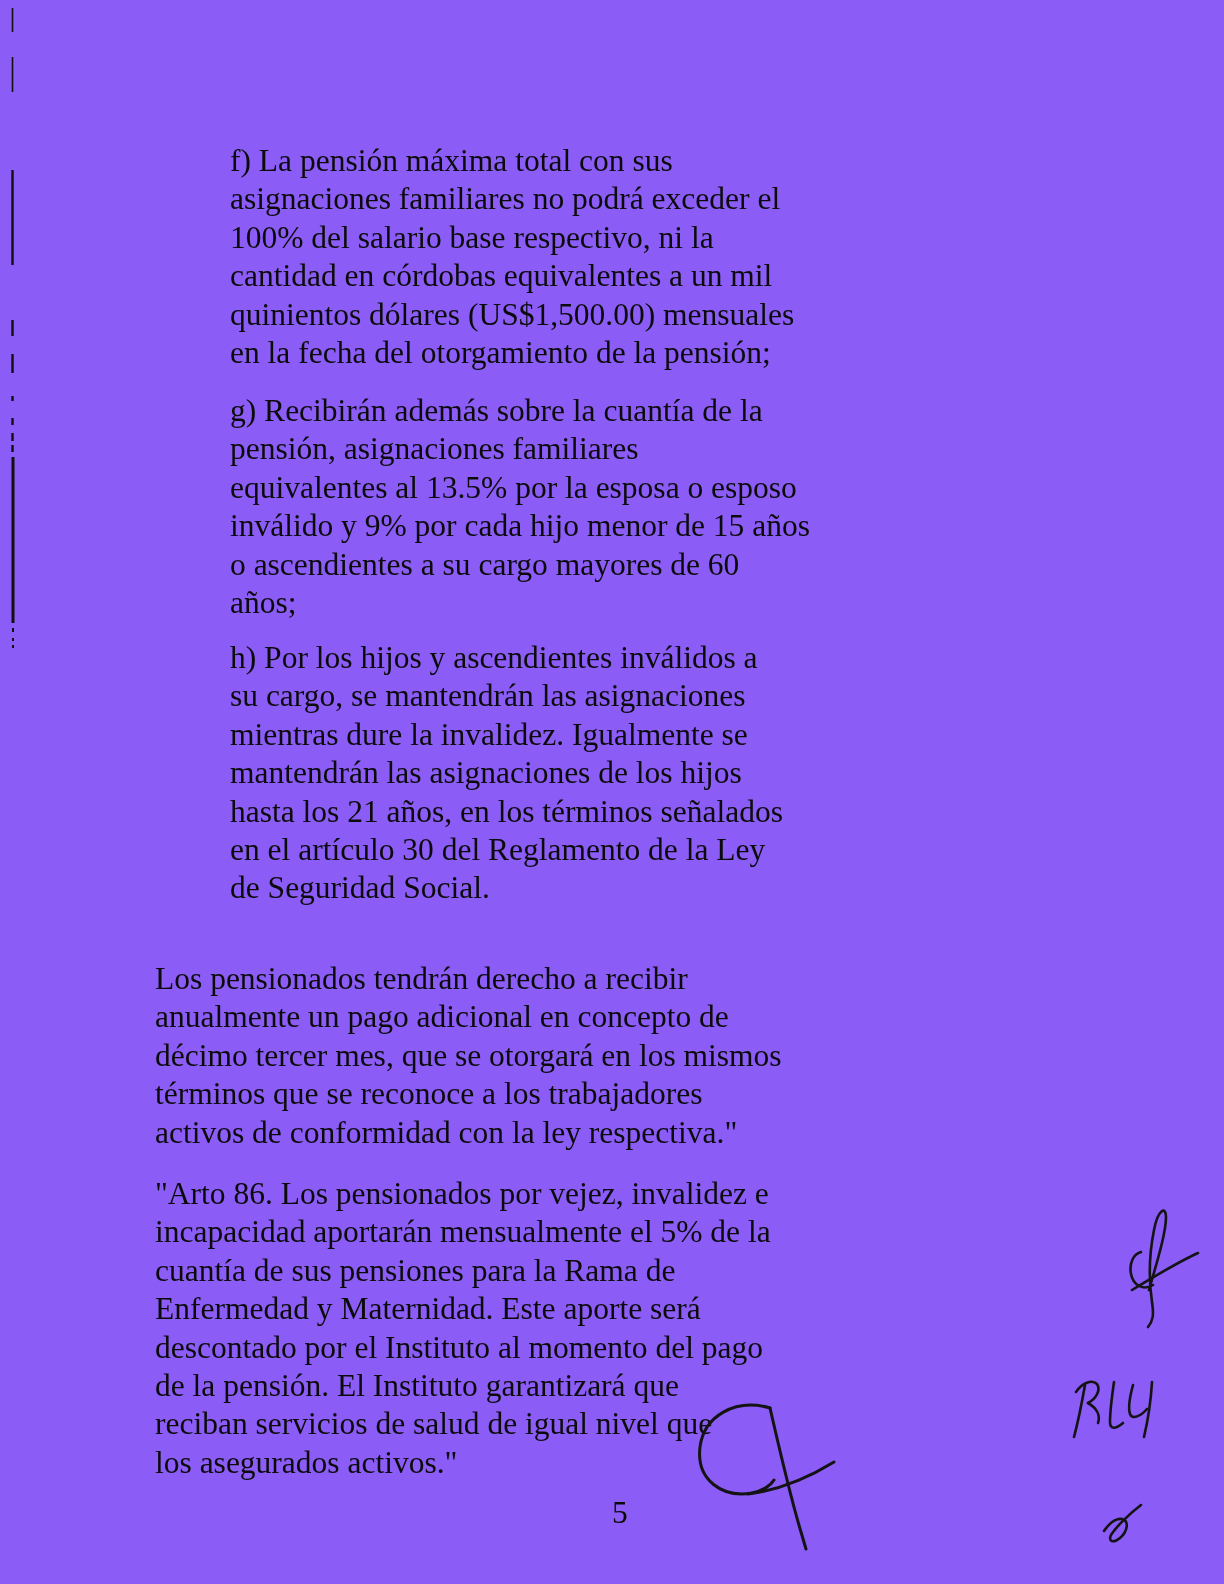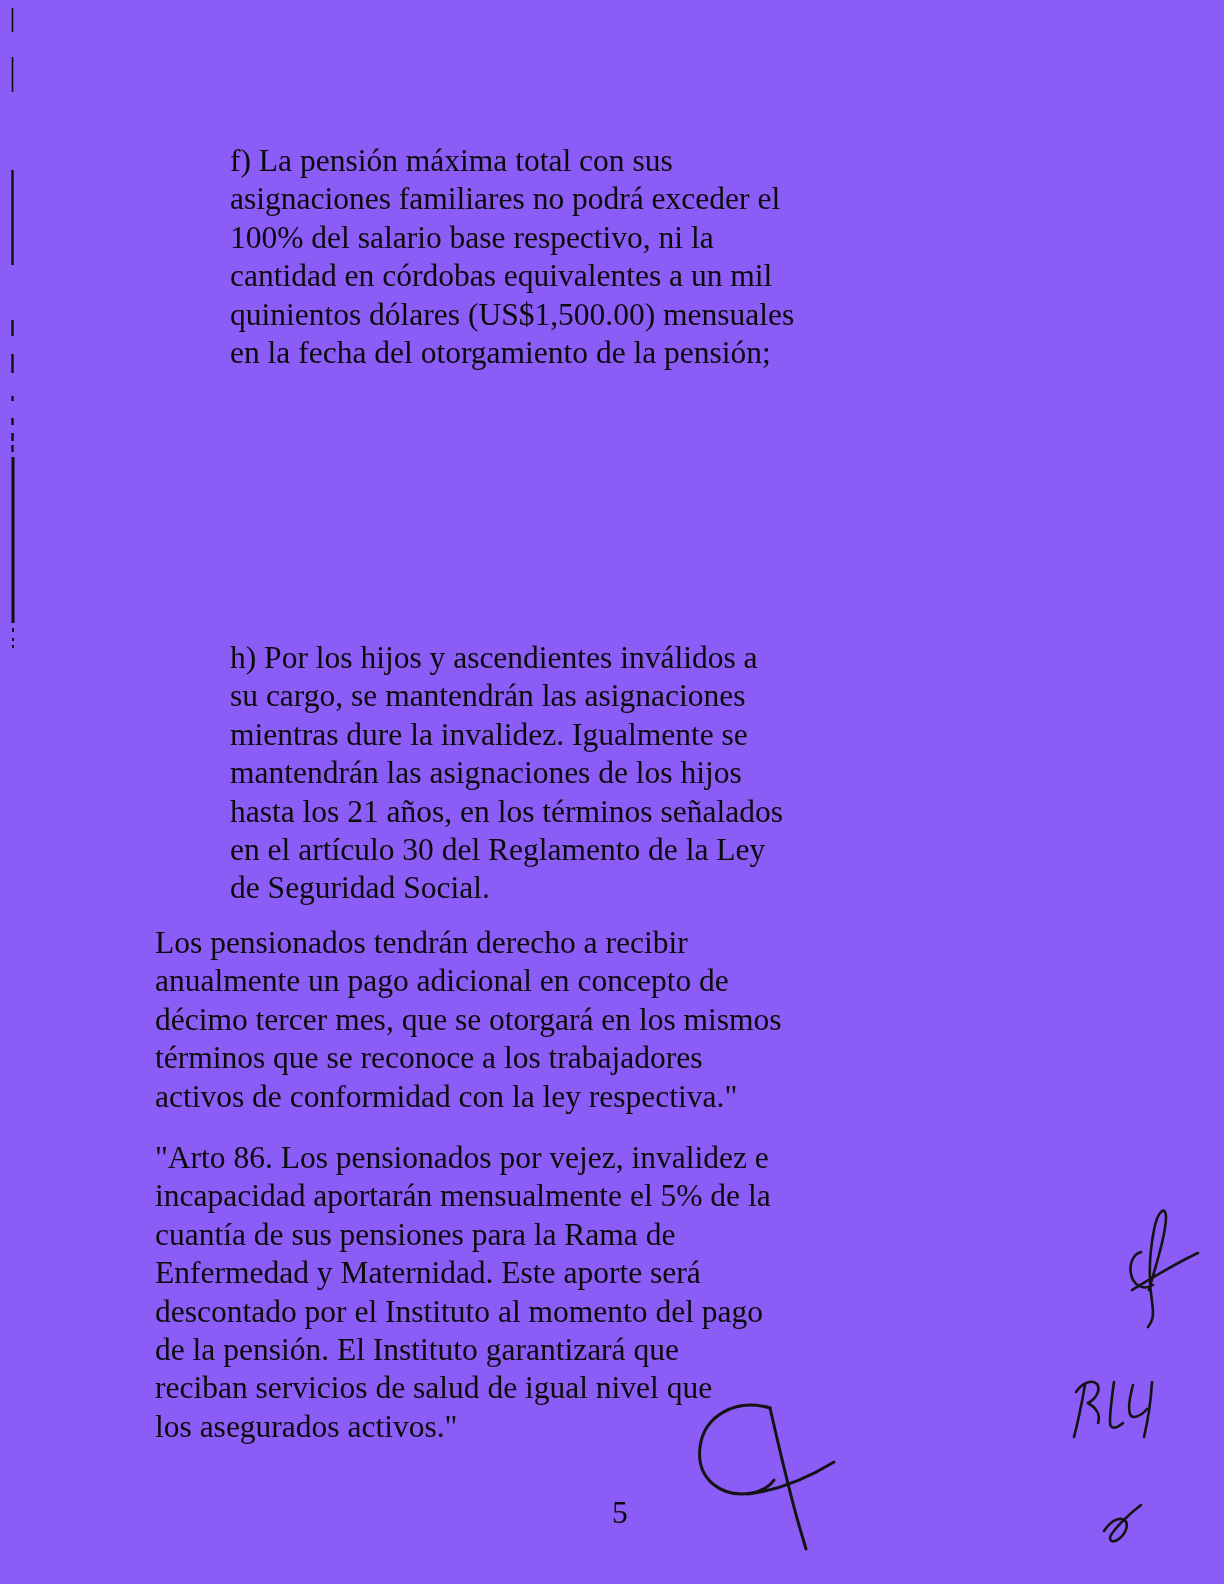--- a/index.html
+++ b/index.html
@@ -17,21 +17,21 @@
     color: #0b0b0b;
   }
   .para {
     position: absolute;
     white-space: pre;
     font-size: 31.5px;
     line-height: 38.4px;
     letter-spacing: 0px;
   }
   .indent { left: 230px; }
-  .flush  { left: 155px; }
+  .flush  { left: 155px; margin-top: 36px; }
   .pos-f       { top: 142px; }
   .pos-g       { top: 392px; }
   .pos-h       { top: 639px; }
   .pos-closing { top: 924px; }
   .pos-arto    { top: 1139px; }
   .page-number {
     position: absolute;
     left: 612px;
     top: 1494px;
     font-size: 31.5px;
@@ -51,20 +51,26 @@
 
 <div class="page">
 
   <div class="para indent pos-f">f) La pensión máxima total con sus
 asignaciones familiares no podrá exceder el
 100% del salario base respectivo, ni la
 cantidad en córdobas equivalentes a un mil
 quinientos dólares (US$1,500.00) mensuales
 en la fecha del otorgamiento de la pensión;</div>
 
+  <div class="para indent pos-g">g) Recibirán además sobre la cuantía de la
+pensión, asignaciones familiares
+equivalentes al 13.5% por la esposa o esposo
+inválido y 9% por cada hijo menor de 15 años
+o ascendientes a su cargo mayores de 60
+años;</div>
 
   <div class="para indent pos-h">h) Por los hijos y ascendientes inválidos a
 su cargo, se mantendrán las asignaciones
 mientras dure la invalidez. Igualmente se
 mantendrán las asignaciones de los hijos
 hasta los 21 años, en los términos señalados
 en el artículo 30 del Reglamento de la Ley
 de Seguridad Social.</div>
 
   <div class="para flush pos-closing">Los pensionados tendrán derecho a recibir

